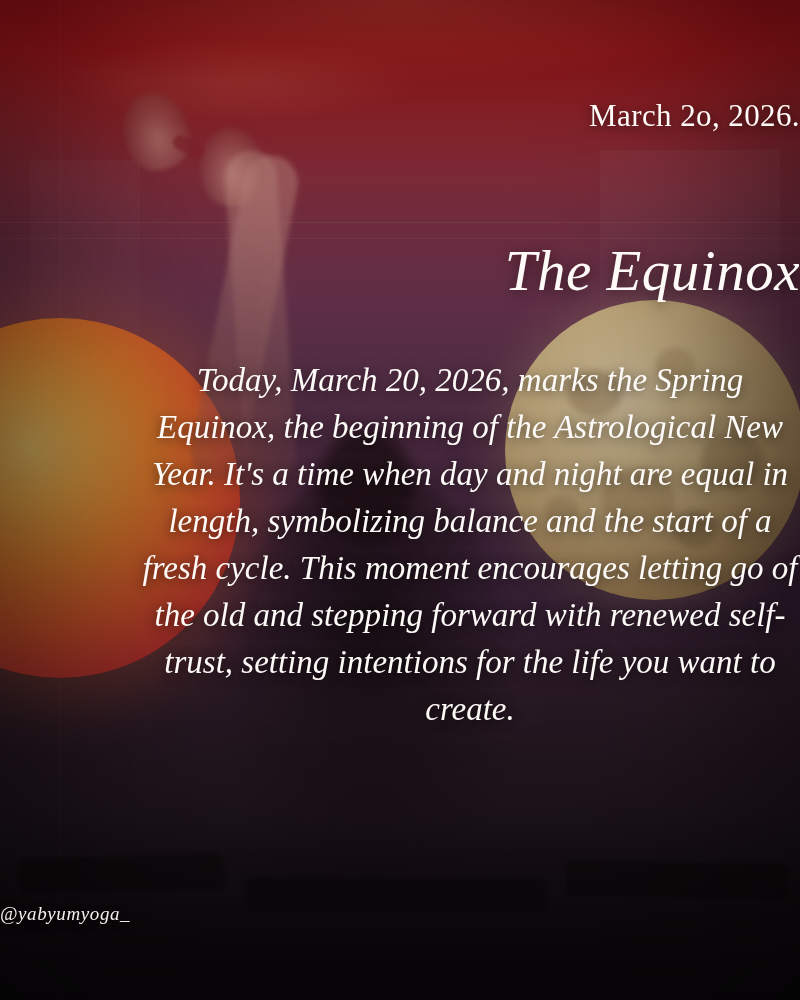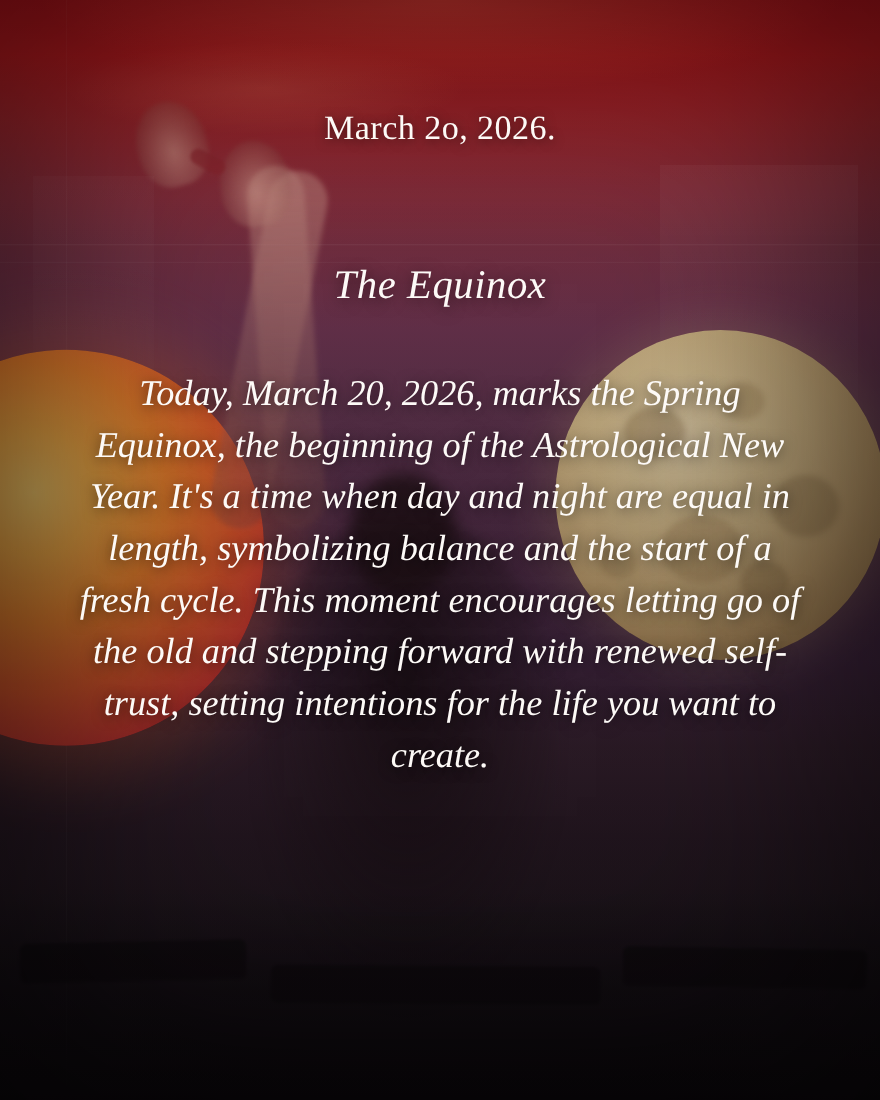--- a/index.html
+++ b/index.html
@@ -218,36 +218,36 @@
     box-shadow: inset 0 0 180px 60px rgba(0,0,0,0.45);
   }
 
   
 
   .content {
     position: absolute;
     inset: 0;
     display: flex;
     flex-direction: column;
-    align-items: center;
+    align-items: flex-end;
     text-align: center;
     color: #fdfaf7;
   }
 
   .date-line {
     margin-top: 98px;
     font-size: 31px;
     letter-spacing: 0.4px;
     font-style: normal;
     text-shadow: 0 2px 10px rgba(0,0,0,0.55);
   }
 
   .title {
     margin-top: 104px;
-    font-size: 37px;
+    font-size: 57px;
     font-style: italic;
     letter-spacing: 0.5px;
     text-shadow: 0 3px 14px rgba(0,0,0,0.55);
   }
 
   .body-copy {
     margin-top: 54px;
     width: 660px;
     font-size: 33px;
     line-height: 47px;
@@ -305,13 +305,14 @@
 
   <div class="layer scrim"></div>
   <div class="layer vignette"></div>
 
   <div class="content">
     <div class="date-line">March 2o, 2026.</div>
     <div class="title">The Equinox</div>
     <div class="body-copy">Today, March 20, 2026, marks the Spring Equinox, the beginning of the Astrological New Year. It's a time when day and night are equal in length, symbolizing balance and the start of a fresh cycle. This moment encourages letting go of the old and stepping forward with renewed self-trust, setting intentions for the life you want to create.</div>
   </div>
 
+  <div class="handle">@yabyumyoga_</div>
 </div>
 
 </body></html>

